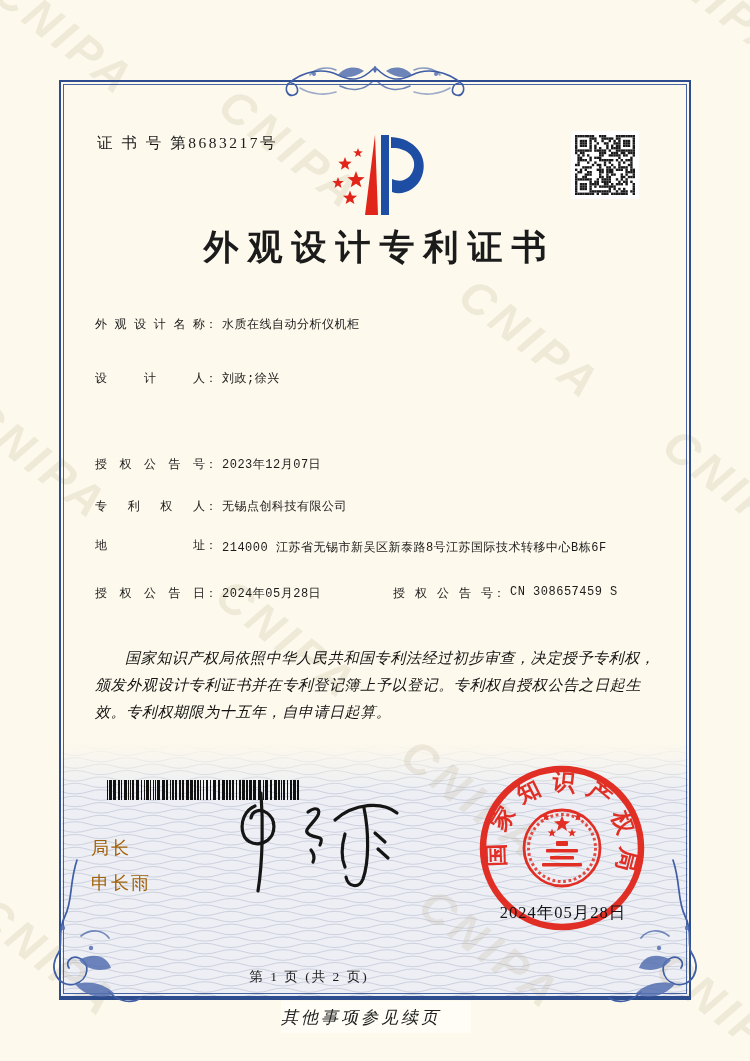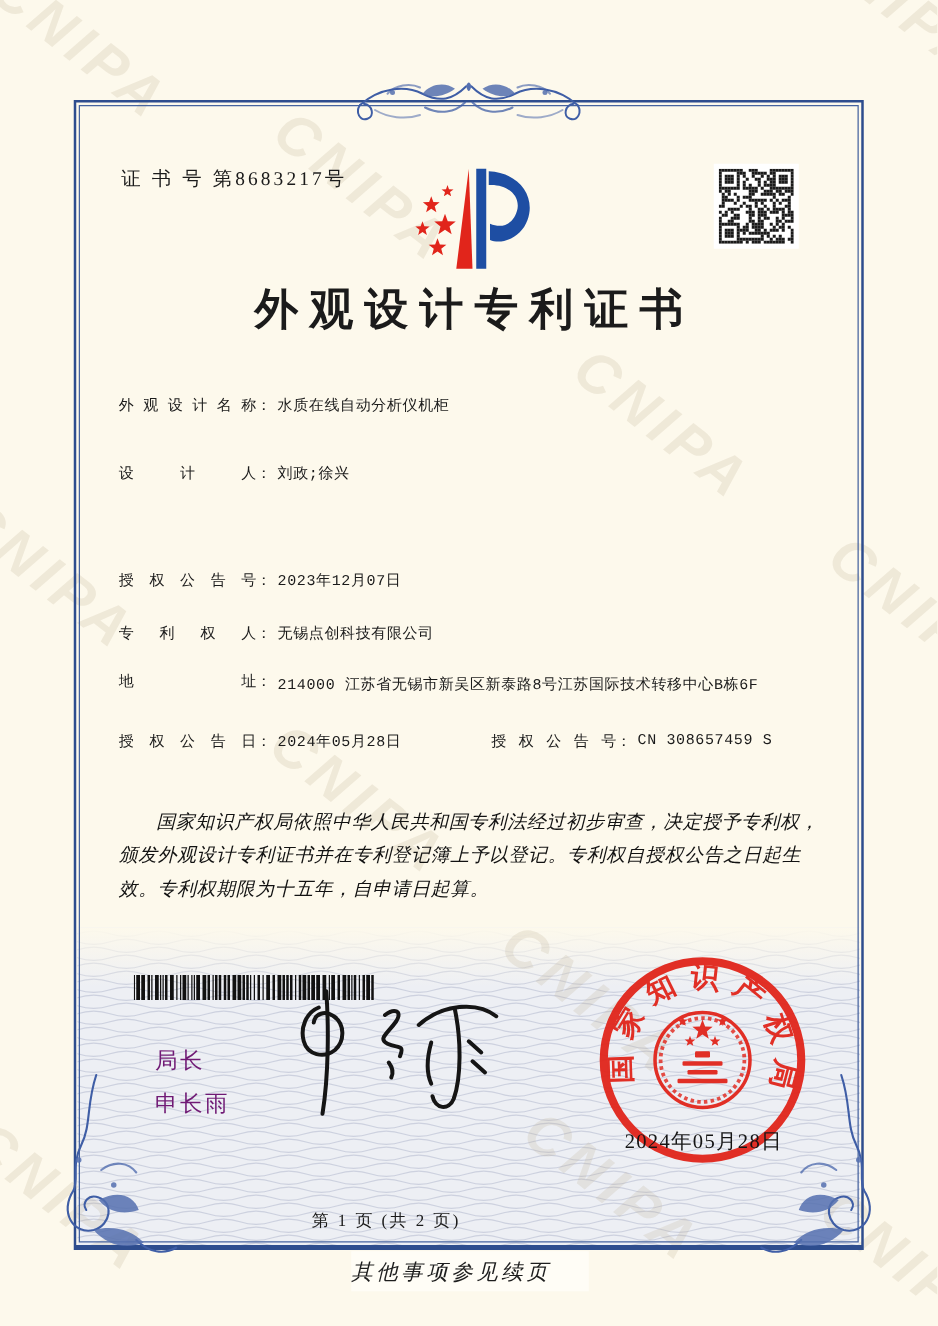--- a/index.html
+++ b/index.html
@@ -30,22 +30,22 @@
   .lab{display:inline-block;width:110px;text-align:justify;text-align-last:justify;vertical-align:top;}
   .lab-sm{width:100px;}
   .colon{display:inline-block;vertical-align:top;margin-right:5px;}
   .val{display:inline-block;vertical-align:top;letter-spacing:0.5px;}
   .row-addr .val{white-space:normal;width:440px;line-height:22px;}
   .grant-no{position:absolute;left:298px;top:0;}
   .body-text{position:absolute;left:95px;top:620px;width:563px;z-index:5;margin-top:25px;}
   .body-text p{margin:0 0 6px;text-indent:2em;font-size:15px;line-height:27px;
                font-style:italic;letter-spacing:0.6px;color:#121212;}
   .barcode{position:absolute;left:107px;top:780px;z-index:5;}
-  .official{position:absolute;left:124px;font-size:18px;letter-spacing:2px;z-index:5;
-            font-family:"Liberation Sans","DejaVu Sans",sans-serif;color:#701a75;}
+  .official{position:absolute;left:91px;font-size:18px;letter-spacing:2px;z-index:5;
+            font-family:"Liberation Sans","DejaVu Sans",sans-serif;color:#a16207;}
   .sign{position:absolute;left:215px;top:786px;z-index:5;}
   .seal{position:absolute;left:474px;top:760px;z-index:6;opacity:0.95;}
   .seal-date{position:absolute;left:478px;top:902px;width:170px;text-align:center;
              font-size:16.5px;letter-spacing:1px;color:#151515;z-index:7;}
   .page-no{position:absolute;left:0;top:968px;width:618px;text-align:center;font-size:13.5px;
            letter-spacing:2px;z-index:5;}
   .note-box{position:absolute;left:281px;top:1001px;width:190px;height:32px;background:#fffdf6;
             z-index:5;text-align:left;}
   .note-box span{display:inline-block;margin-top:5px;font-size:17px;font-style:italic;
                  letter-spacing:3px;color:#1d1d1d;}

